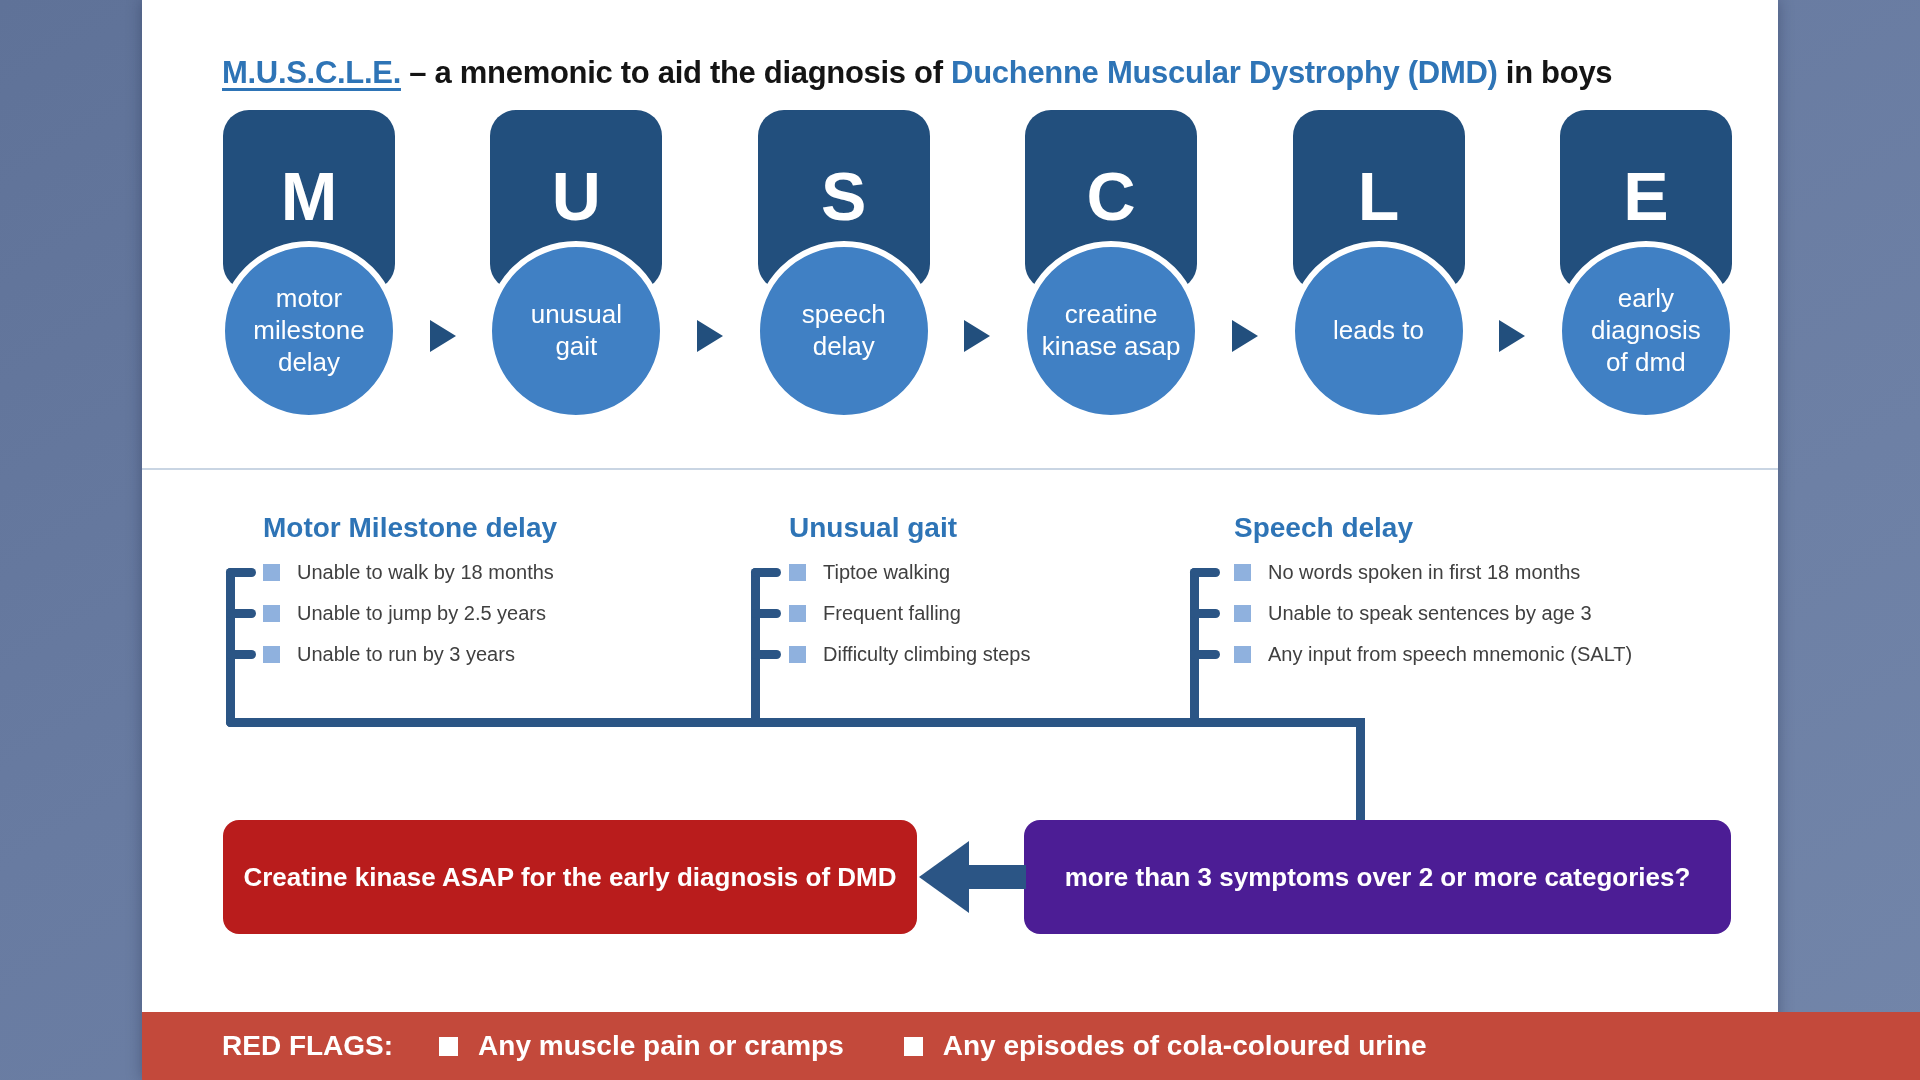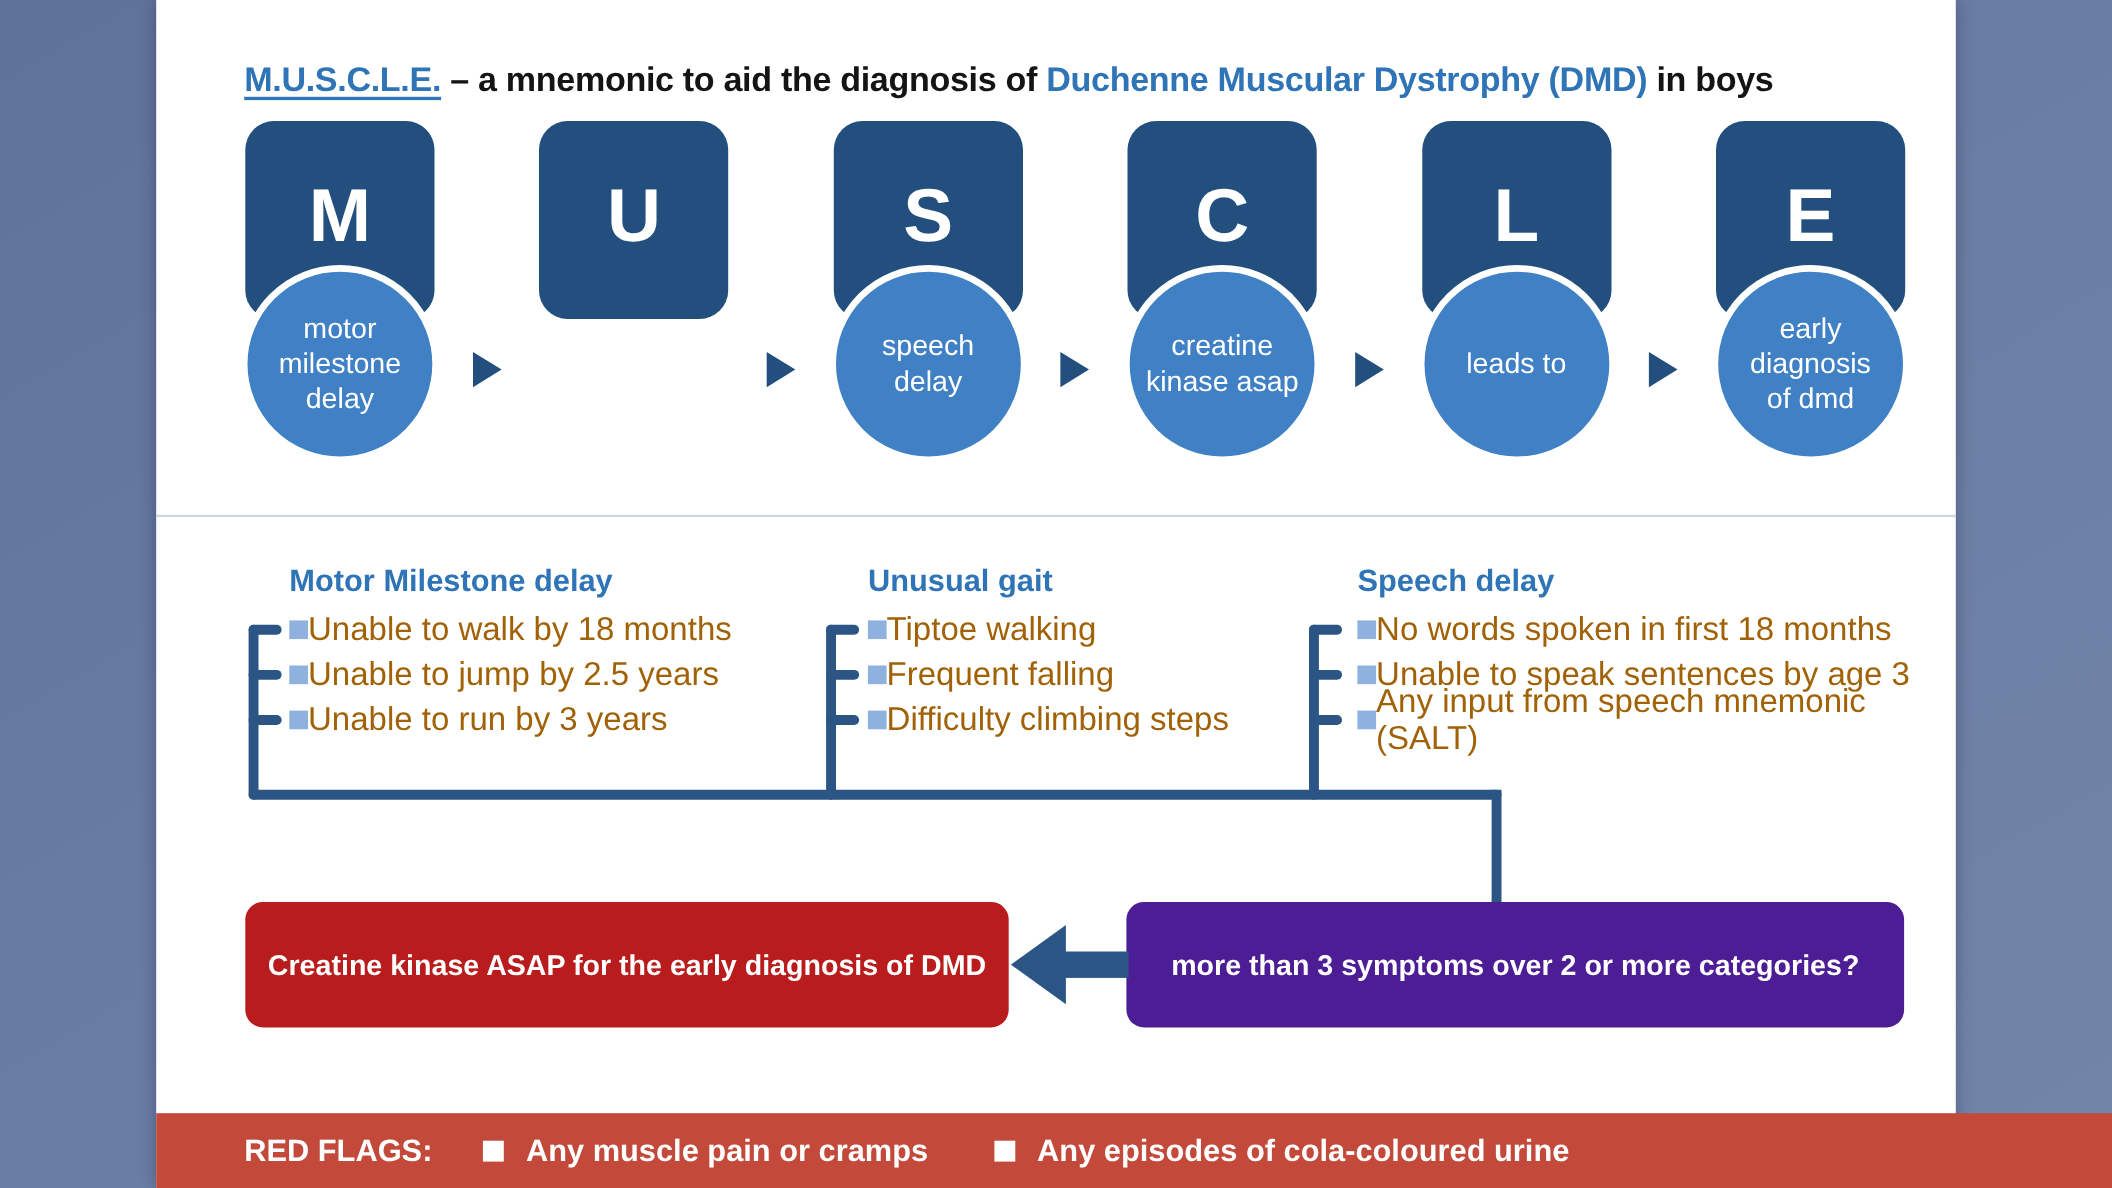--- a/index.html
+++ b/index.html
@@ -37,21 +37,21 @@
   .flow-arrow{
     width:0;height:0;flex:none;margin-top:210px;
     border-left:26px solid #224f7d;border-top:16px solid transparent;border-bottom:16px solid transparent;
   }
   
   .divider{position:absolute;left:0;top:468px;width:1636px;height:2px;background:#c9d5e3;}
   
   .category{position:absolute;top:512px;}
   .cat-0{left:121px;} .cat-1{left:647px;} .cat-2{left:1092px;}
   .cat-heading{font-size:28px;font-weight:bold;color:#2e74b6;margin:0 0 8px 0;}
-  .cat-item{display:flex;align-items:center;height:41px;font-size:30px;color:#a16207;}
+  .cat-item{display:flex;align-items:center;height:41px;gap:17px;font-size:20px;color:#404040;}
   .bullet-sq{width:17px;height:17px;background:#8fb1de;flex:none;}
   
   .ln{position:absolute;background:#2b5585;border-radius:5px;}
   .ln-v{width:9px;top:568px;height:159px;}
   #ln-v0{left:84px;} #ln-v1{left:609px;} #ln-v2{left:1048px;}
   .ln-stub{width:30px;height:9px;}
   .ln-h{left:84px;top:718px;width:1139px;height:9px;}
   .ln-drop{left:1214px;top:718px;width:9px;height:106px;border-radius:0;}
   
   .action-box{
@@ -100,20 +100,22 @@
 milestone
 delay</div>
     </div>
 
     <div class="flow-arrow"></div>
 
     <div class="card-col">
       <div class="card-rect">
         <span class="card-letter">U</span>
       </div>
+      <div class="card-circle">unusual
+gait</div>
     </div>
 
     <div class="flow-arrow"></div>
 
     <div class="card-col">
       <div class="card-rect">
         <span class="card-letter">S</span>
       </div>
       <div class="card-circle">speech
 delay</div>

